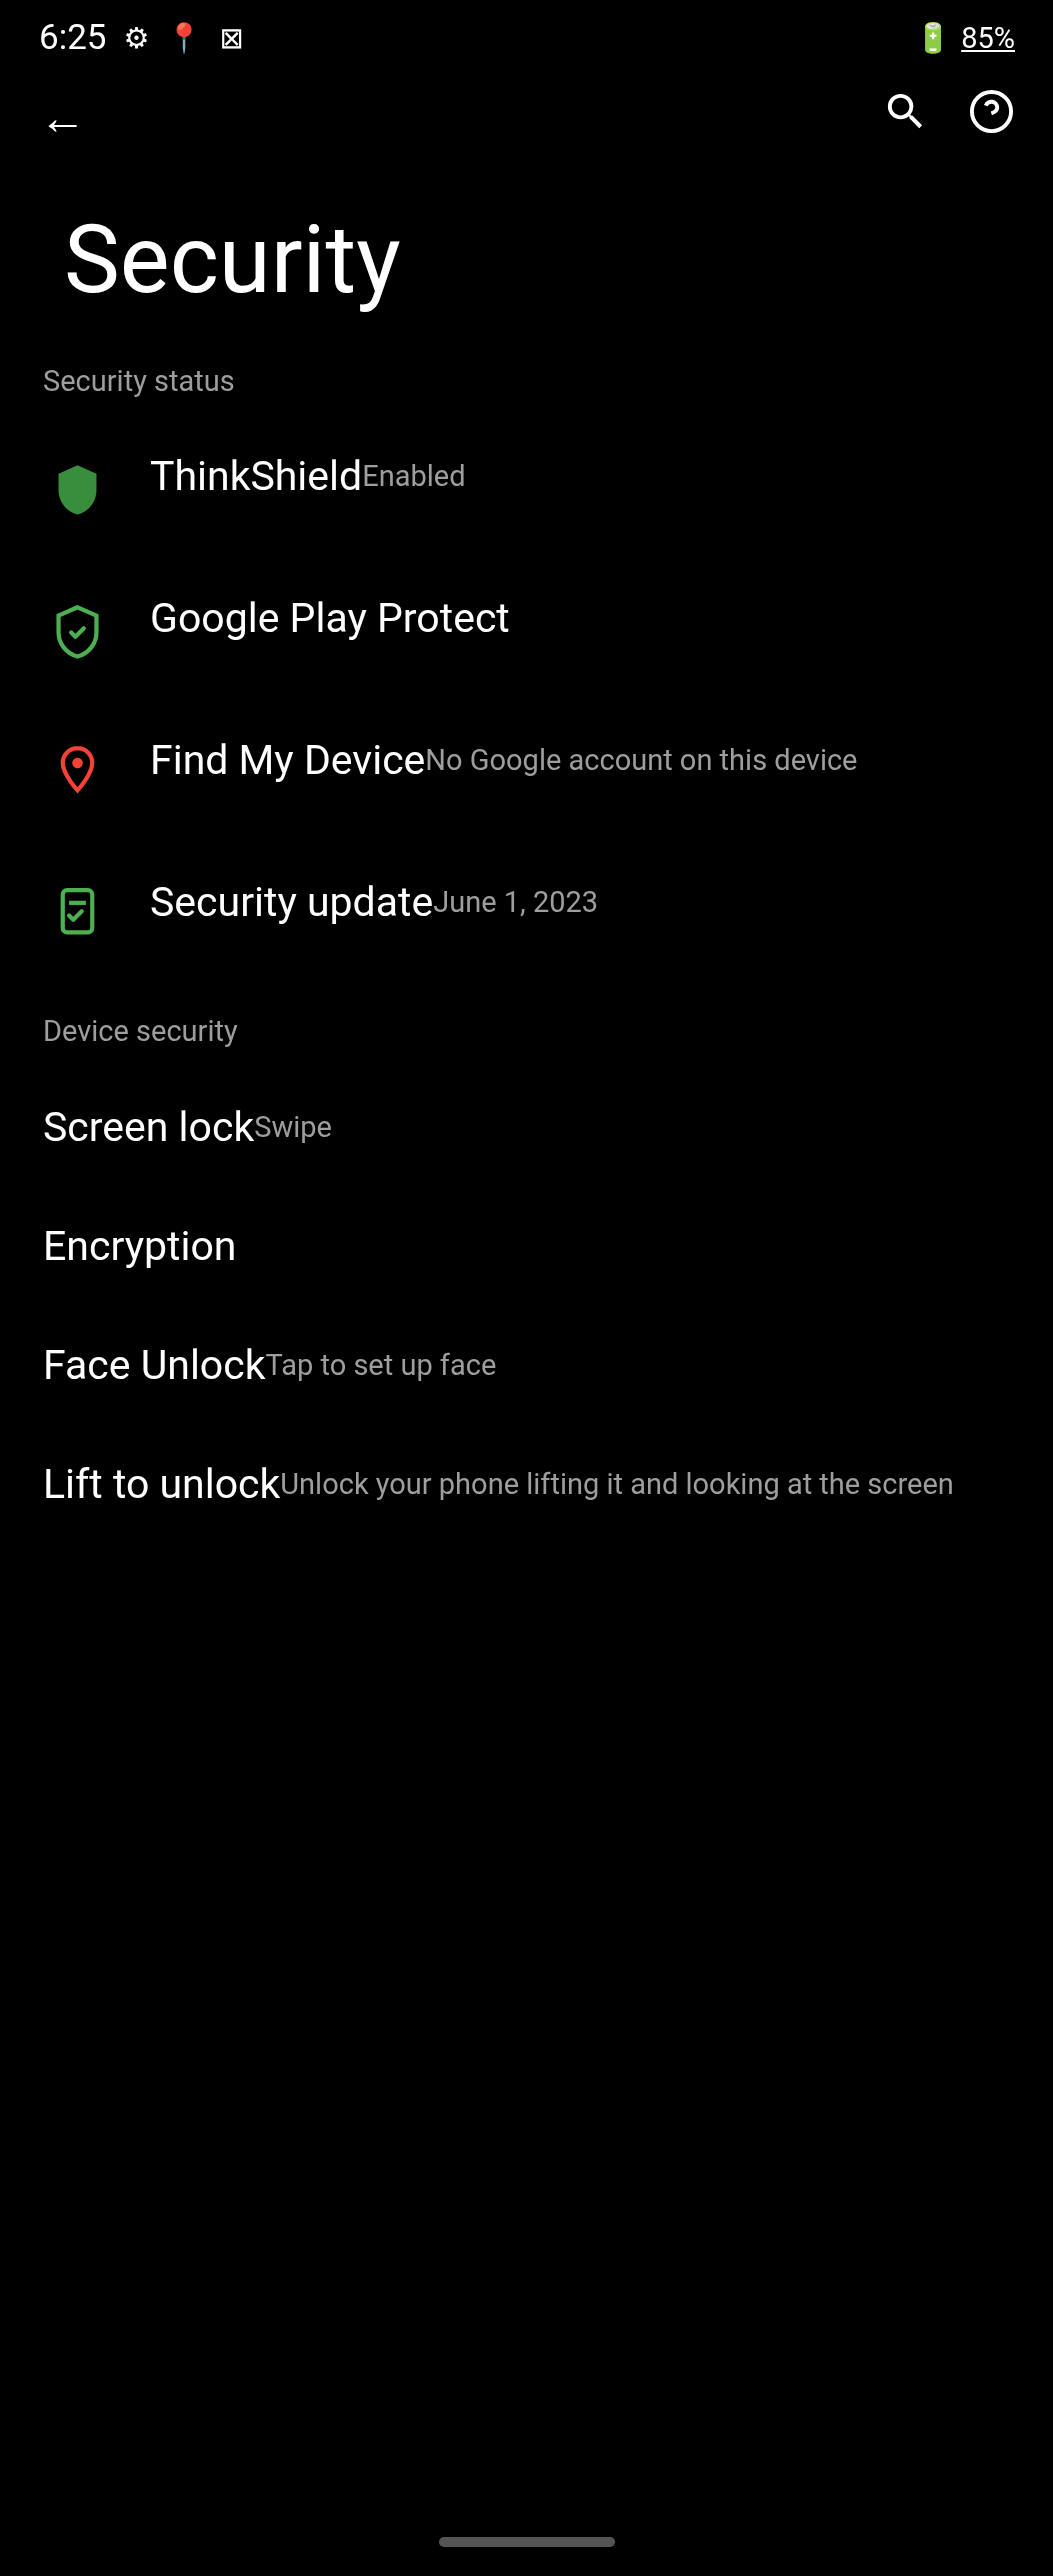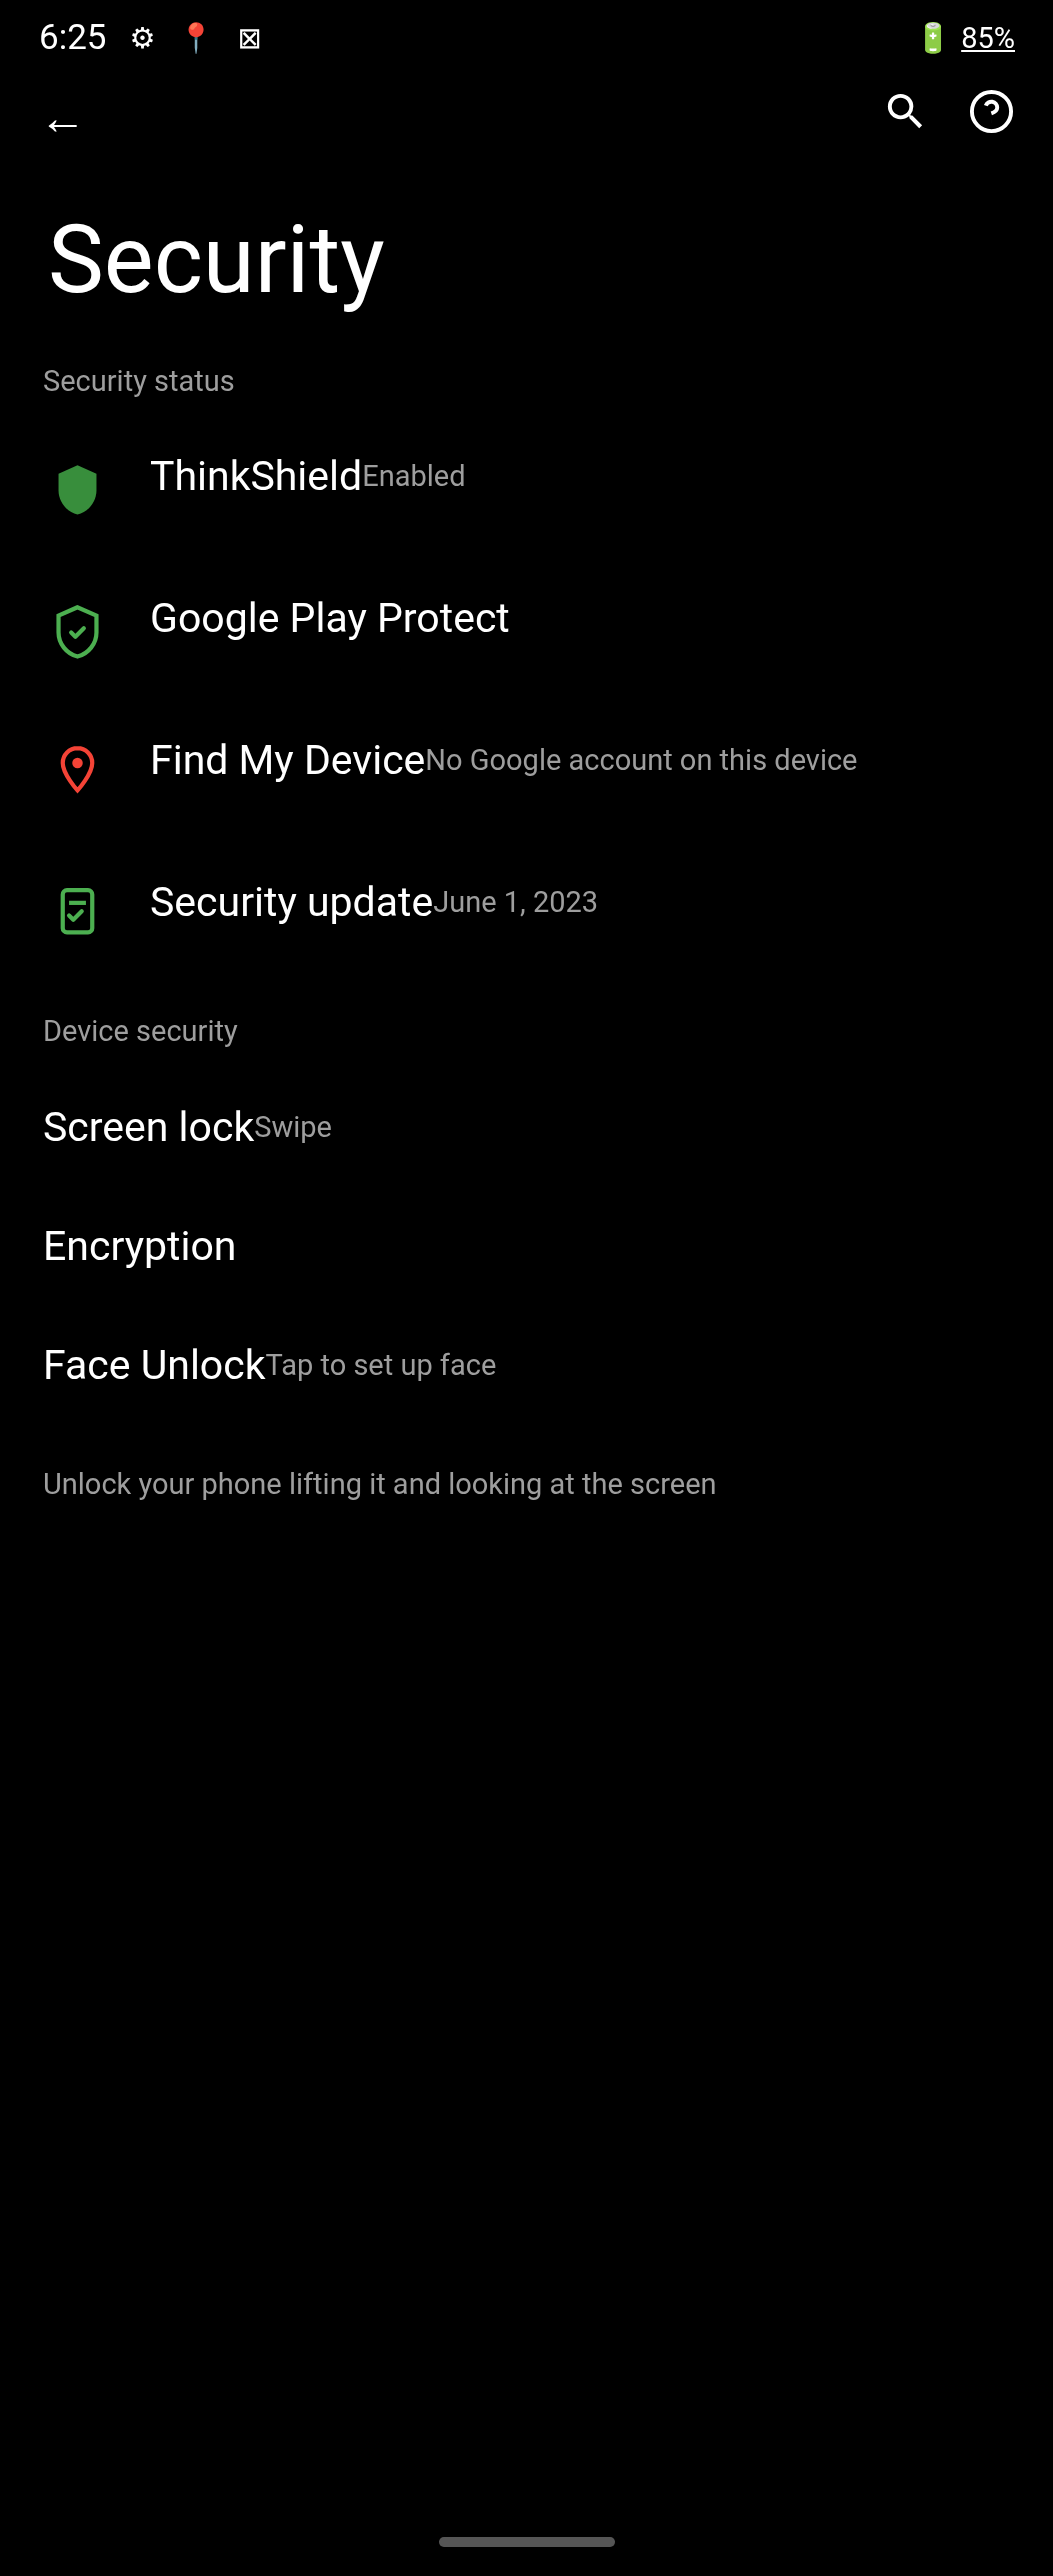--- a/index.html
+++ b/index.html
@@ -22,21 +22,21 @@
       display: flex;
       justify-content: space-between;
       align-items: center;
       padding: 17.6px 39px 9.8px 39px;
       height: 68px;
     }
 
     .status-bar-left {
       display: flex;
       align-items: center;
-      gap: 23px;
+      gap: 17px;
     }
 
     .status-time {
       font-size: 35px;
       font-weight: 400;
       color: #ffffff;
     }
 
     .status-icon {
       color: #ffffff;
@@ -81,21 +81,21 @@
 
     .nav-icon {
       color: #ffffff;
       font-size: 47px;
       cursor: pointer;
     }
 
     .page-title {
       font-size: 94px;
       font-weight: 400;
-      padding: 39px 43px 39px 48px;
+      padding: 39px 43px 39px 64px;
       color: #ffffff;
     }
 
     .section-header {
       font-size: 29px;
       color: #9e9e9e;
       padding: 9.8px 43px 19.5px 43px;
       font-weight: 400;
     }
 
@@ -286,20 +286,21 @@
     <div class="list-item-no-icon list-item">
       <div class="list-item-content">
         <span class="list-item-title">Face Unlock</span>
         <span class="list-item-subtitle">Tap to set up face</span>
       </div>
     </div>
 
 
     <div class="list-item-no-icon list-item">
       <div class="list-item-content">
+        <span class="list-item-title">Lift to unlock</span>
         <span class="list-item-subtitle">Unlock your phone lifting it and looking at the screen</span>
       </div>
     </div>
 
   </div>
 
   <div class="bottom-handle">
     <div class="handle-bar"></div>
   </div>
 

